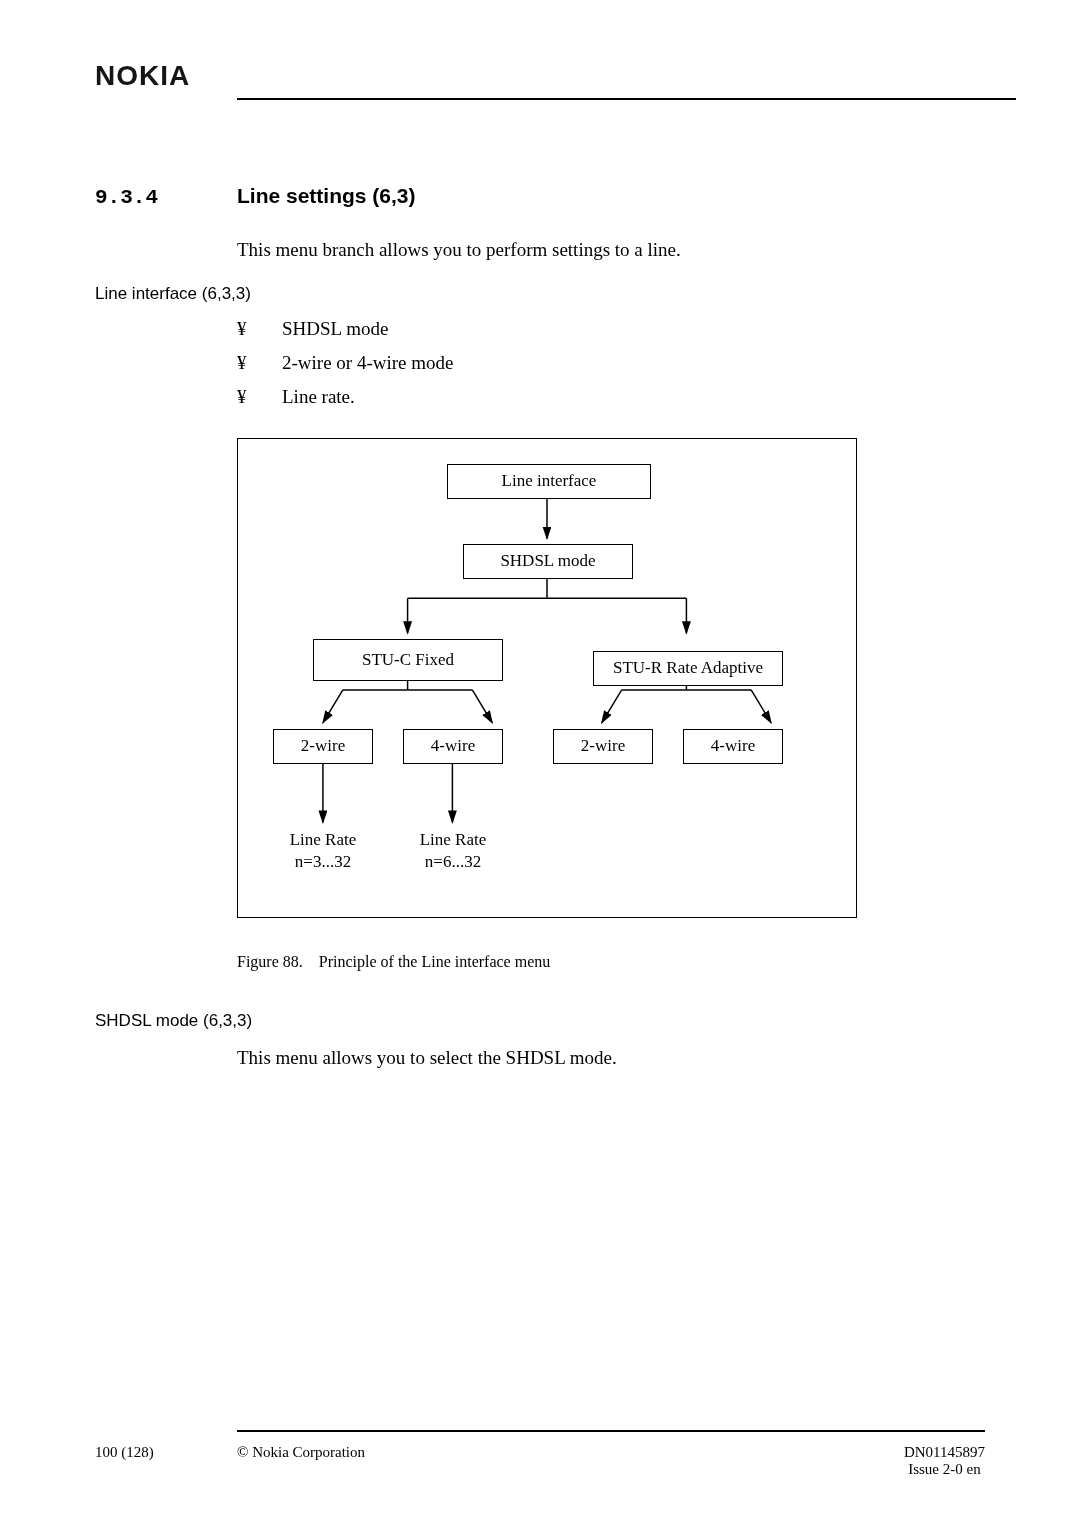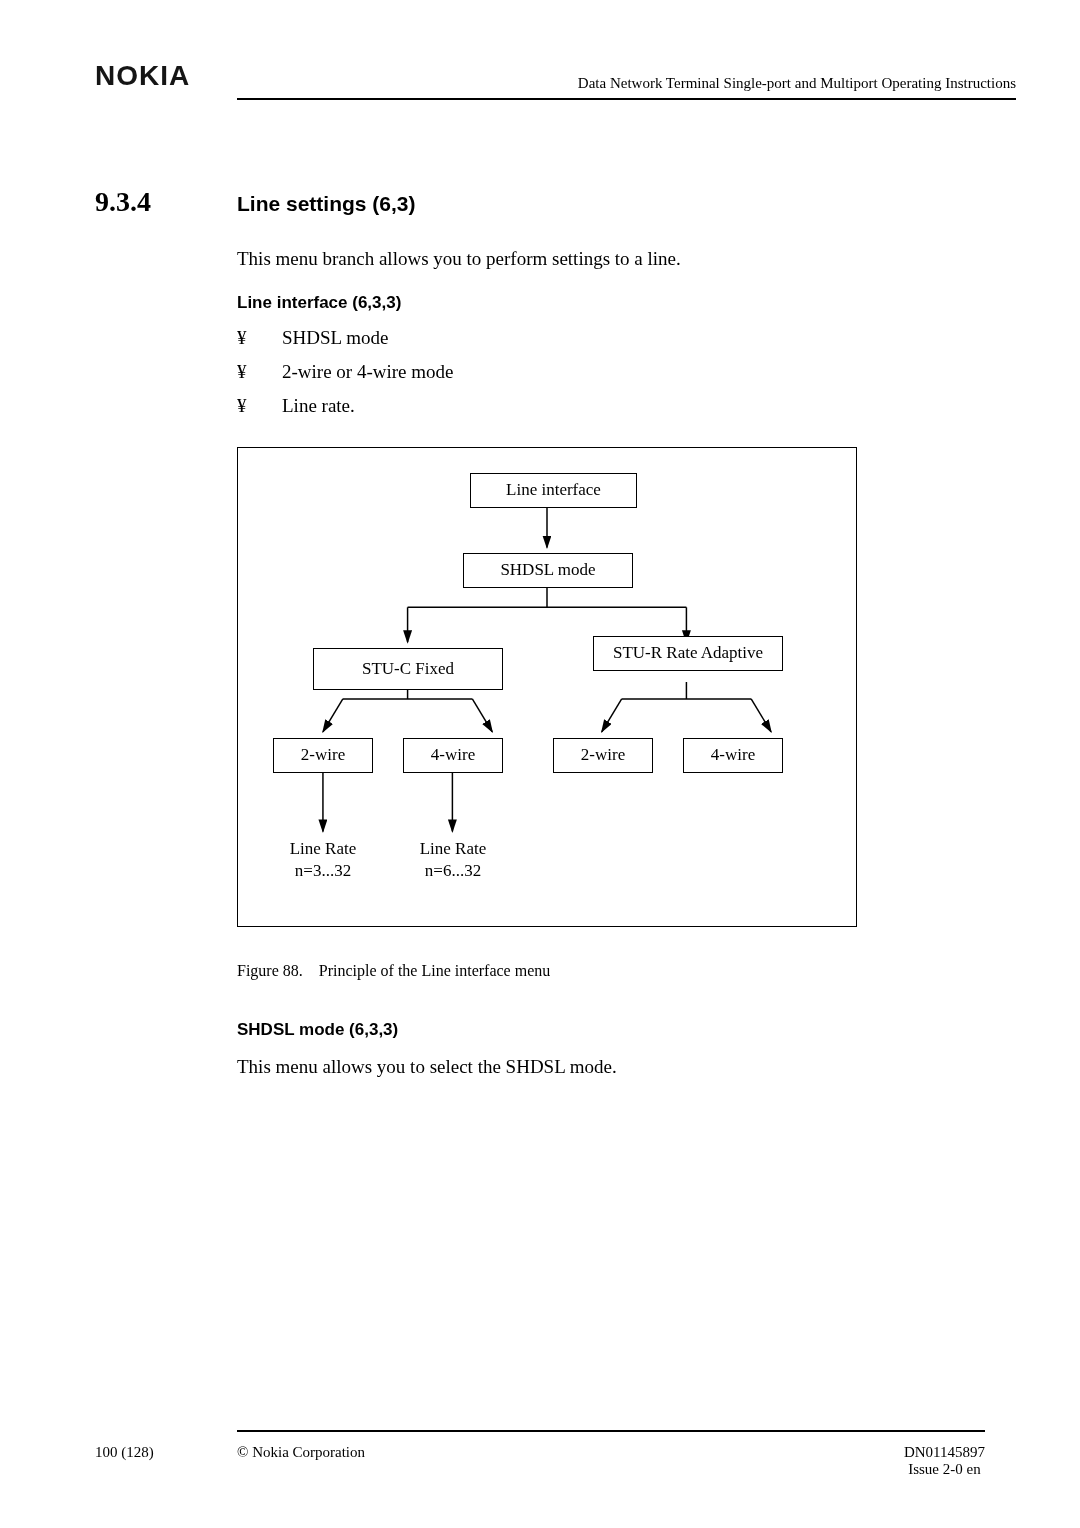--- a/index.html
+++ b/index.html
@@ -45,41 +45,40 @@
     }
     .content {
       margin-left: 0;
     }
     .section-row {
       display: flex;
       align-items: baseline;
       margin-bottom: 28px;
     }
     .section-number {
-      font-family: Liberation Serif, serif;
+      font-family: Liberation Mono, monospace;
       font-weight: bold;
-      font-size: 28px;
+      font-size: 21px;
       width: 142px;
       margin-top: 31px;
     }
     .section-title {
       font-family: Arial, Helvetica, sans-serif;
       font-weight: bold;
       font-size: 21px;
     }
     .body-text {
       margin-left: 142px;
       font-size: 19px;
       line-height: 1.4;
       margin-bottom: 20px;
     }
     .sub-heading {
-      margin-left: 142px;
       font-family: Arial, Helvetica, sans-serif;
-      font-weight: bold;
+      font-weight: normal;
       font-size: 17px;
       margin-bottom: 14px;
     }
     .bullet-list {
       margin-left: 142px;
       margin-bottom: 30px;
     }
     .bullet-item {
       display: flex;
       font-size: 19px;
@@ -154,21 +153,20 @@
     .footer-right {
       text-align: center;
     }
   </style>
 </head>
 <body>
 
 <div class="page">
   <div class="header-row">
     <div class="logo">NOKIA</div>
-    <div class="header-title">Data Network Terminal Single-port and Multiport Operating Instructions</div>
   </div>
   <hr class="header-rule">
 
   <div class="content">
     <div class="section-row">
       <div class="section-number">9.3.4</div>
       <div class="section-title">Line settings (6,3)</div>
     </div>
 
     <div class="body-text">This menu branch allows you to perform settings to a line.</div>
@@ -214,24 +212,24 @@
         <line x1="450" y1="235" x2="450" y2="252" stroke="#000" stroke-width="1.5"></line>
         <line x1="385" y1="252" x2="515" y2="252" stroke="#000" stroke-width="1.5"></line>
         <line x1="385" y1="252" x2="365" y2="285" stroke="#000" stroke-width="1.5" marker-end="url(#arrow)"></line>
         <line x1="515" y1="252" x2="535" y2="285" stroke="#000" stroke-width="1.5" marker-end="url(#arrow)"></line>
 
         <line x1="85" y1="325" x2="85" y2="385" stroke="#000" stroke-width="1.5" marker-end="url(#arrow)"></line>
 
         <line x1="215" y1="325" x2="215" y2="385" stroke="#000" stroke-width="1.5" marker-end="url(#arrow)"></line>
       </svg>
 
-      <div class="diagram-box" style="left:232px; top:25px; width:167px; height:35px;">Line interface</div>
+      <div class="diagram-box" style="left:209px; top:25px; width:204px; height:35px;">Line interface</div>
       <div class="diagram-box" style="left:225px; top:105px; width:170px; height:35px;">SHDSL mode</div>
       <div class="diagram-box" style="left:75px; top:200px; width:190px; height:42px;">STU-C Fixed</div>
-      <div class="diagram-box" style="left:355px; top:188px; width:190px; height:35px;">STU-R Rate Adaptive</div>
+      <div class="diagram-box" style="left:355px; top:212px; width:190px; height:35px;">STU-R Rate Adaptive</div>
       <div class="diagram-box" style="left:35px; top:290px; width:100px; height:35px;">2-wire</div>
       <div class="diagram-box" style="left:165px; top:290px; width:100px; height:35px;">4-wire</div>
       <div class="diagram-box" style="left:315px; top:290px; width:100px; height:35px;">2-wire</div>
       <div class="diagram-box" style="left:445px; top:290px; width:100px; height:35px;">4-wire</div>
 
       <div class="diagram-label" style="left:35px; top:390px; width:100px;">
         <div>Line Rate</div>
         <div>n=3...32</div>
       </div>
       <div class="diagram-label" style="left:165px; top:390px; width:100px;">

